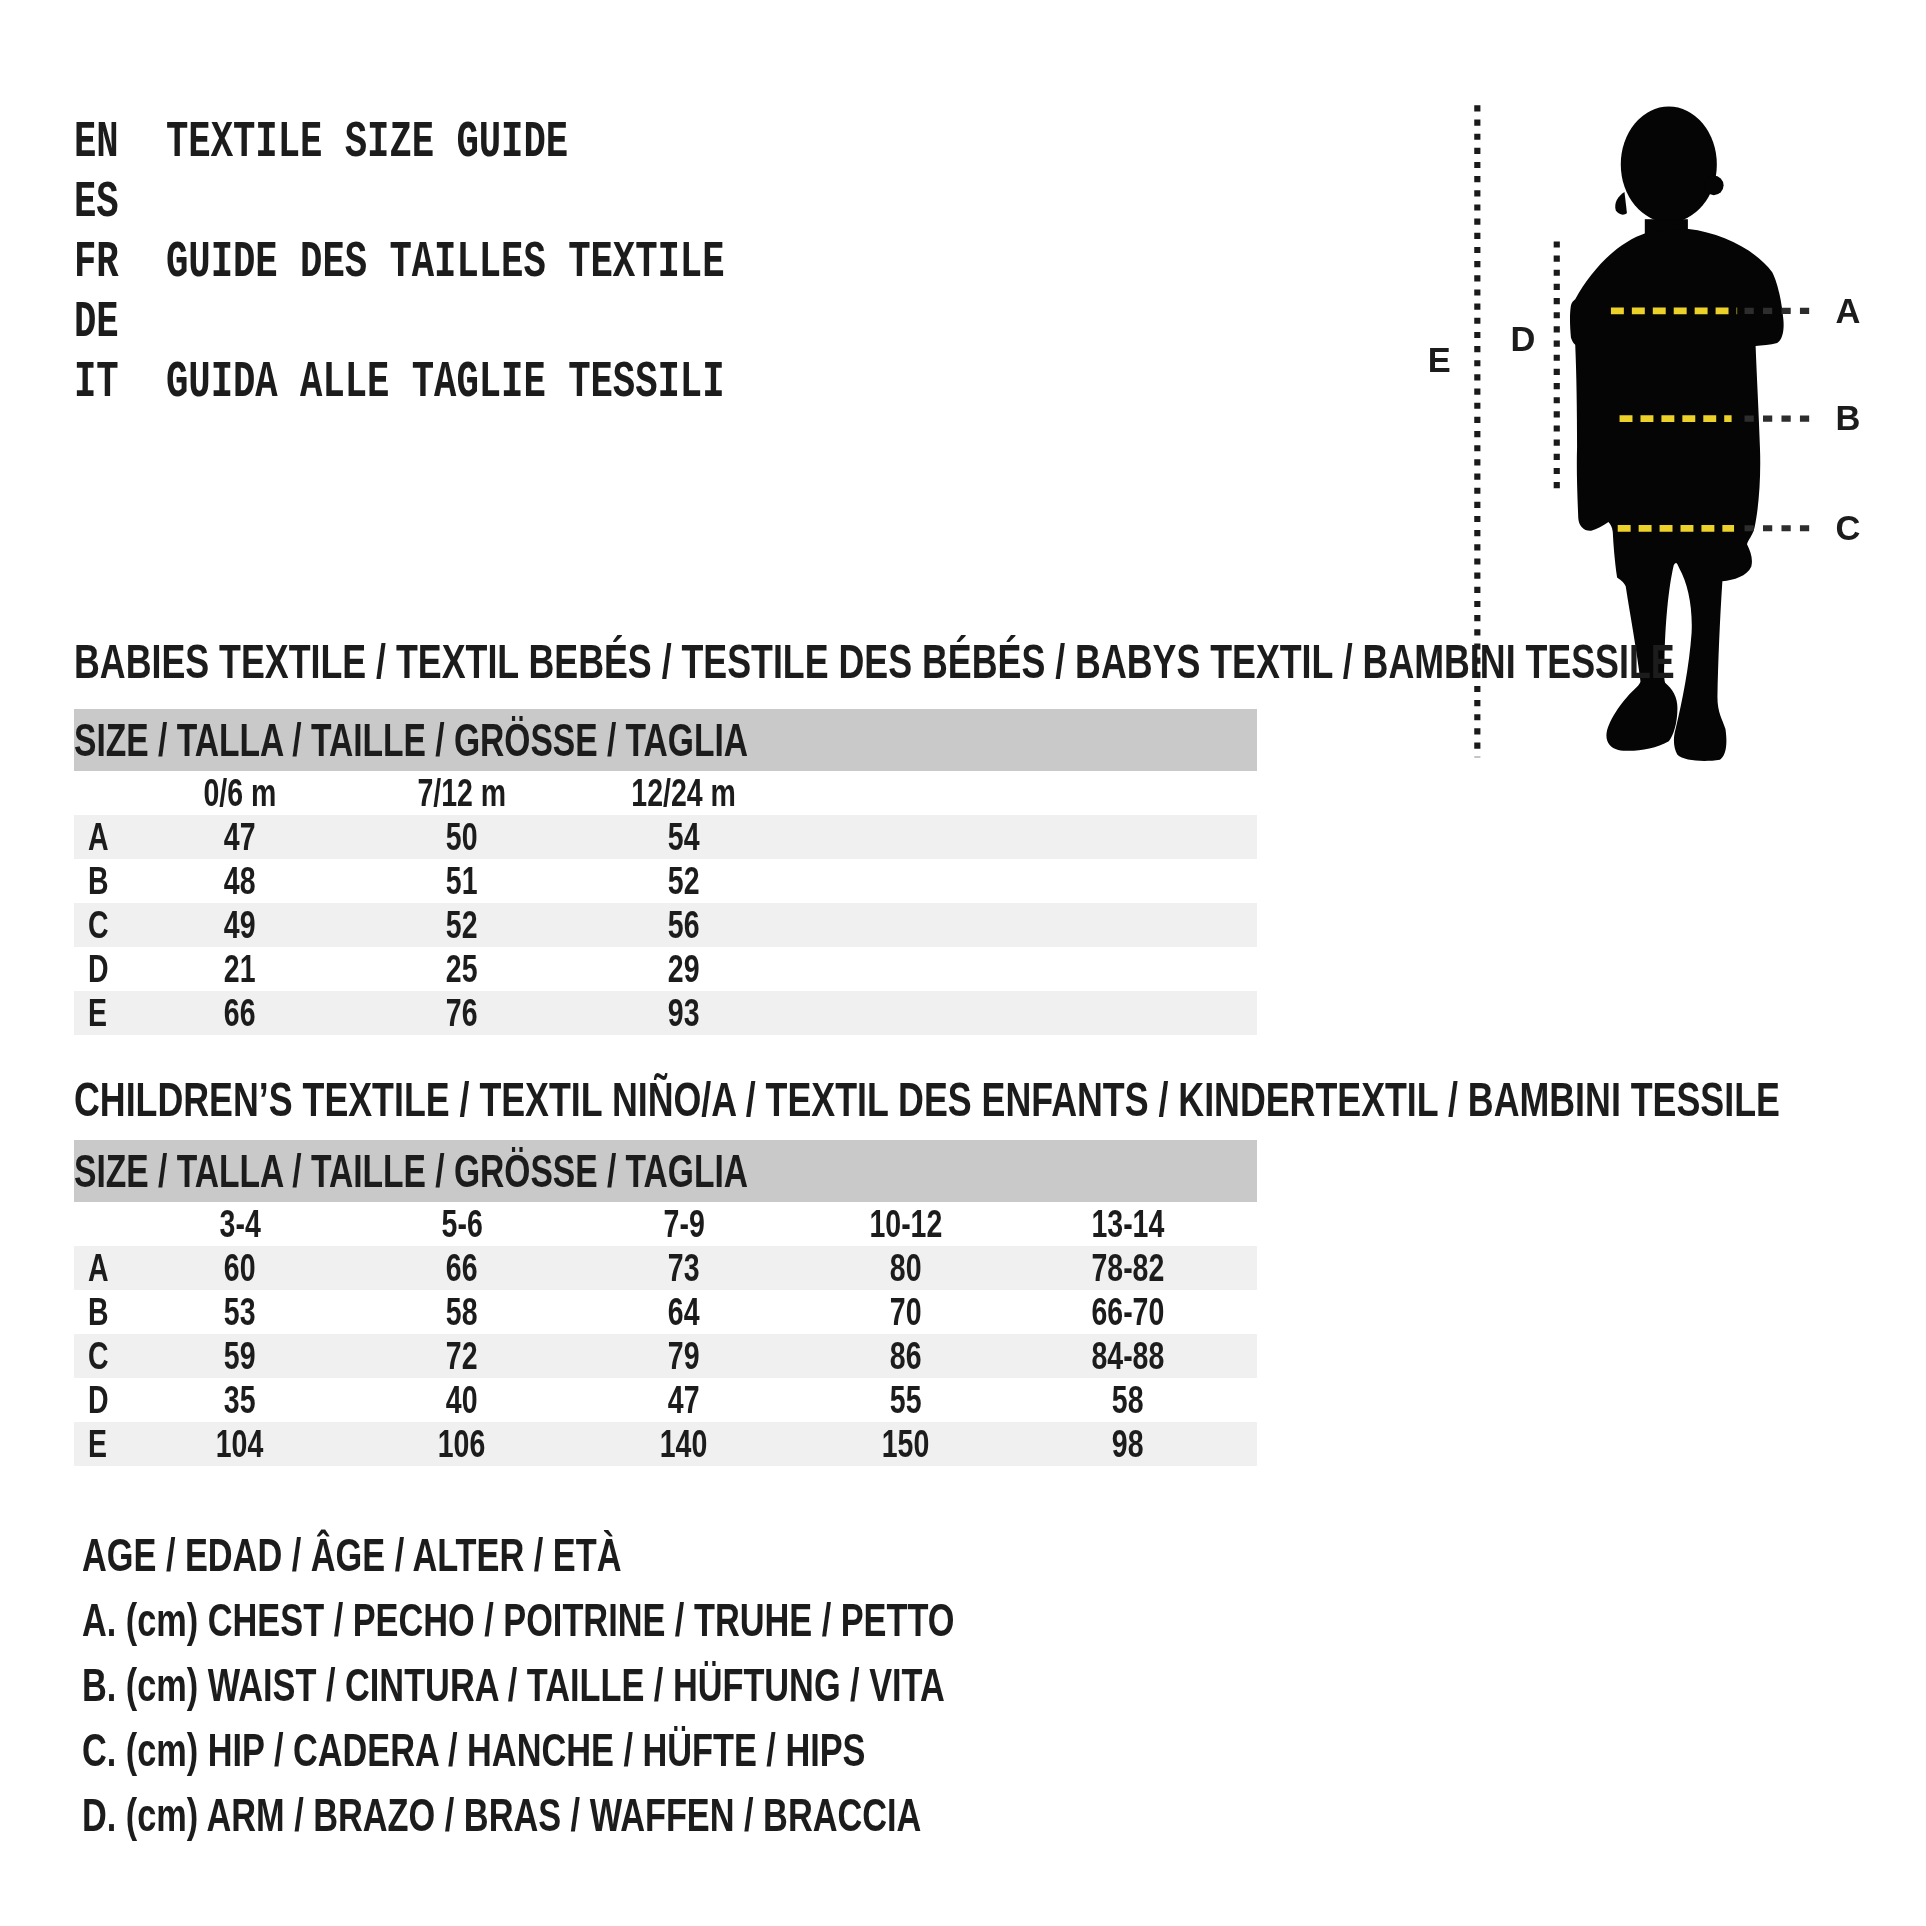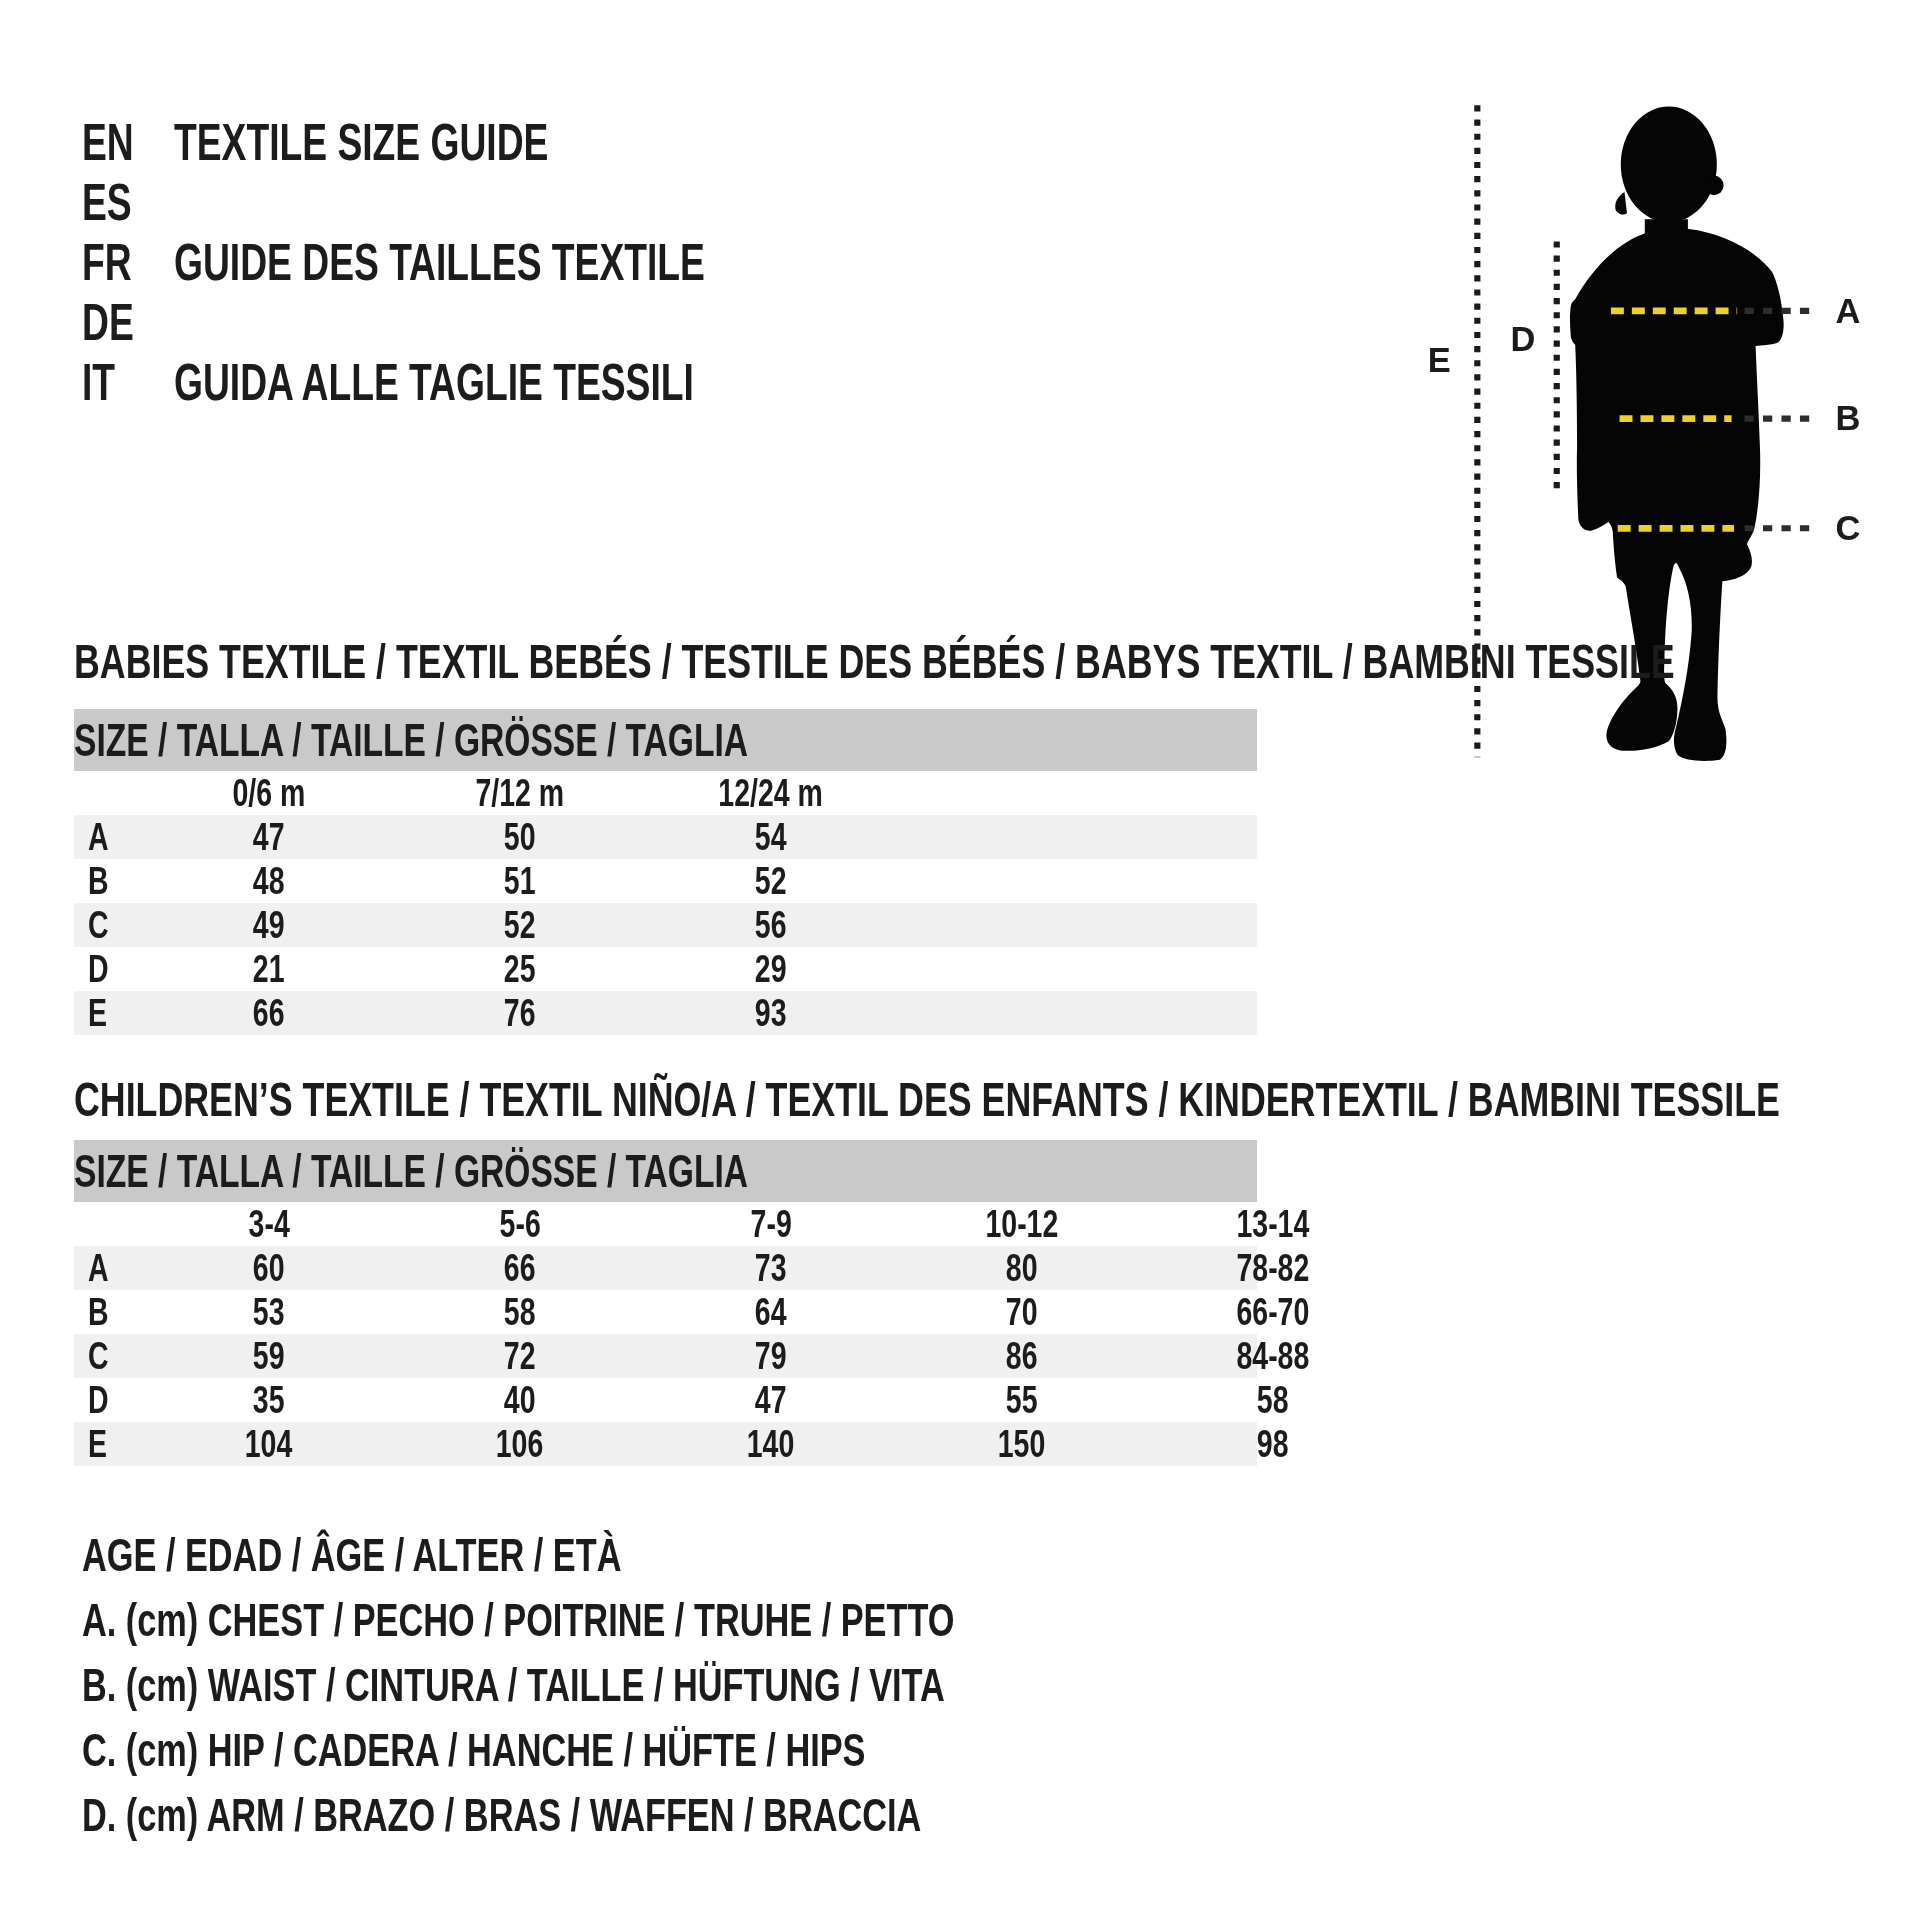--- a/index.html
+++ b/index.html
@@ -4,36 +4,36 @@
 <style>
   html,body{margin:0;padding:0;background:#fff;}
   .canvas{
     position:relative;width:1926px;height:1926px;background:#ffffff;overflow:hidden;
     font-family:"Liberation Sans","DejaVu Sans",sans-serif;color:#1c1c1c;
   }
   .cond{display:inline-block;transform:scaleX(0.73);transform-origin:0 50%;white-space:nowrap;}
   .condc{display:inline-block;transform:scaleX(0.73);transform-origin:50% 50%;white-space:nowrap;}
 
   
-  .langs{position:absolute;left:82px;top:112px;}
+  .langs{position:absolute;left:74px;top:112px;font-family:Liberation Mono, monospace;}
   .lang-row{display:grid;grid-template-columns:92px auto;height:60px;align-items:center;
     font-size:51px;font-weight:700;}
 
   
   .sec-heading{position:absolute;left:74px;font-size:49px;font-weight:700;white-space:nowrap;}
   .h-babies{top:633px;}
   .h-children{top:1071px;}
 
   
   .sizetable{position:absolute;left:74px;width:1183px;}
   .t-babies{top:709px;}
   .t-children{top:1140px;}
   .size-hd{height:62px;background:#c9c9c9;display:flex;align-items:center;
     font-size:46px;font-weight:700;padding-left:0;box-sizing:border-box;}
-  .trow{display:grid;align-items:center;font-size:39px;font-weight:700;gap:29px;}
+  .trow{display:grid;align-items:center;font-size:39px;font-weight:700;}
   .g3{grid-template-columns:55px 222px 222px 222px 1fr;}
   .g5{grid-template-columns:55px 222px 222px 222px 222px 222px 1fr;}
   .colhead-row{height:44px;}
   .data-row{height:44px;}
   .striped{background:#f0f0f0;}
   .cell{display:flex;align-items:center;justify-content:center;height:100%;}
   .rowlabel{display:flex;align-items:center;justify-content:flex-start;padding-left:13.6px;height:100%;}
 
   
   .legend{position:absolute;left:74px;top:1522px;}

